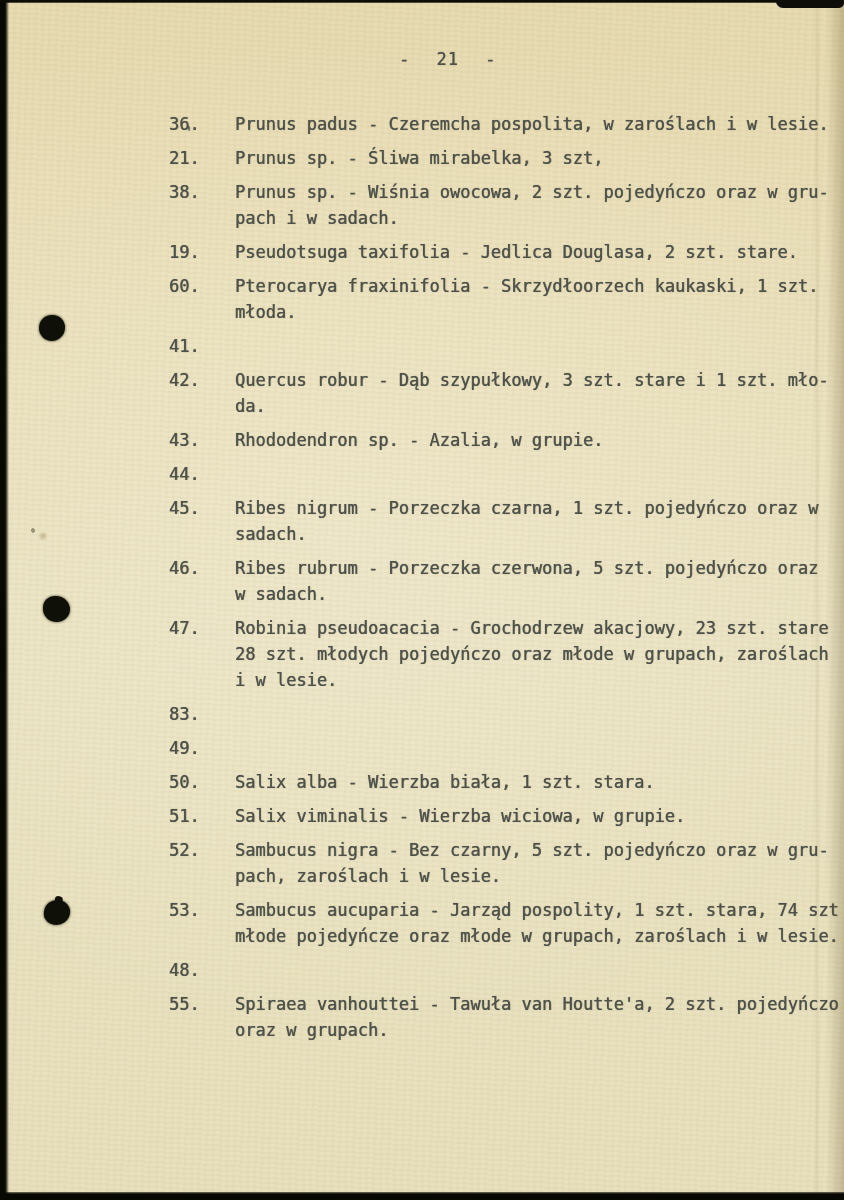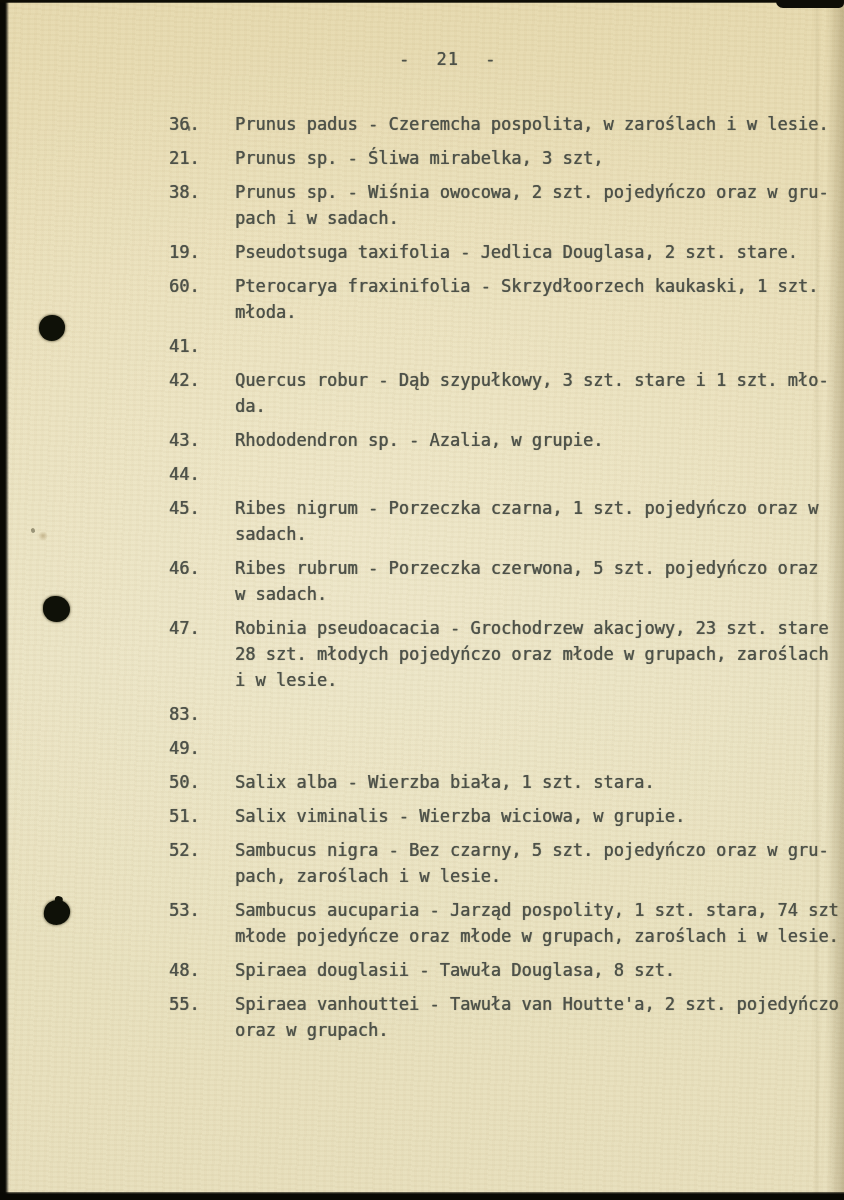--- a/index.html
+++ b/index.html
@@ -158,21 +158,20 @@
   </div>
 
   <div class="item">
     <span class="num">53.</span>
     <span class="text">Sambucus aucuparia - Jarząd pospolity, 1 szt. stara, 74 szt
 młode pojedyńcze oraz młode w grupach, zaroślach i w lesie.</span>
   </div>
 
   <div class="item">
     <span class="num">48.</span>
-    <span class="text">Spiraea douglasii - Tawuła Douglasa, 8 szt.</span>
   </div>
 
   <div class="item">
     <span class="num">55.</span>
     <span class="text">Spiraea vanhouttei - Tawuła van Houtte'a, 2 szt. pojedyńczo
 oraz w grupach.</span>
   </div>
 </div>
 
   <div class="hole hole-1"></div>

